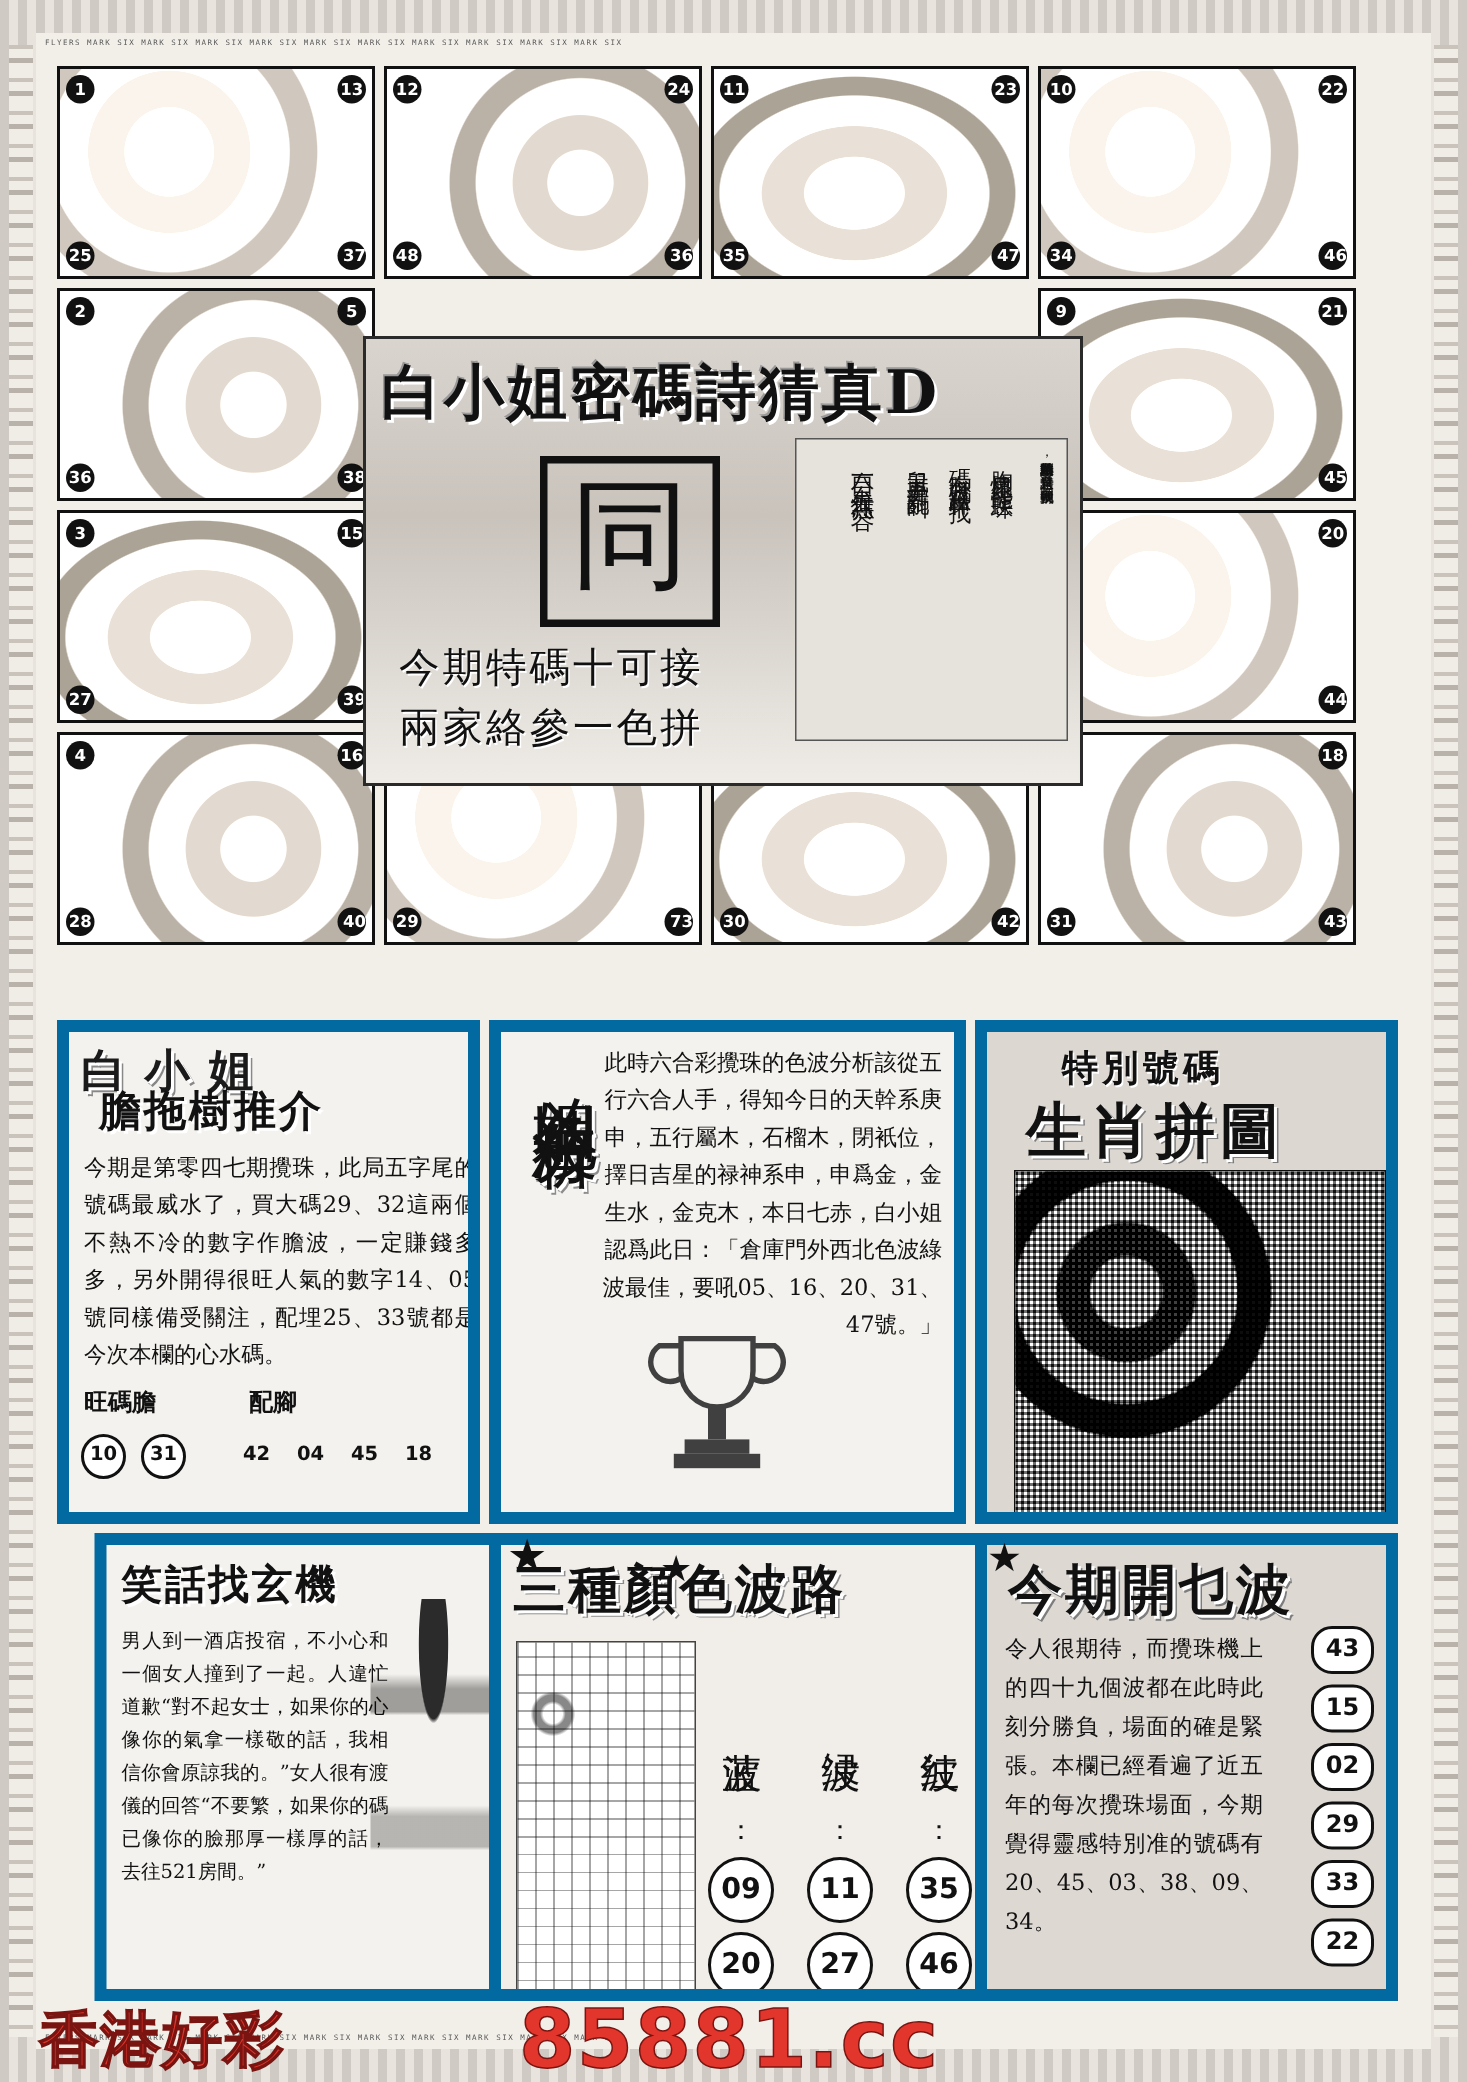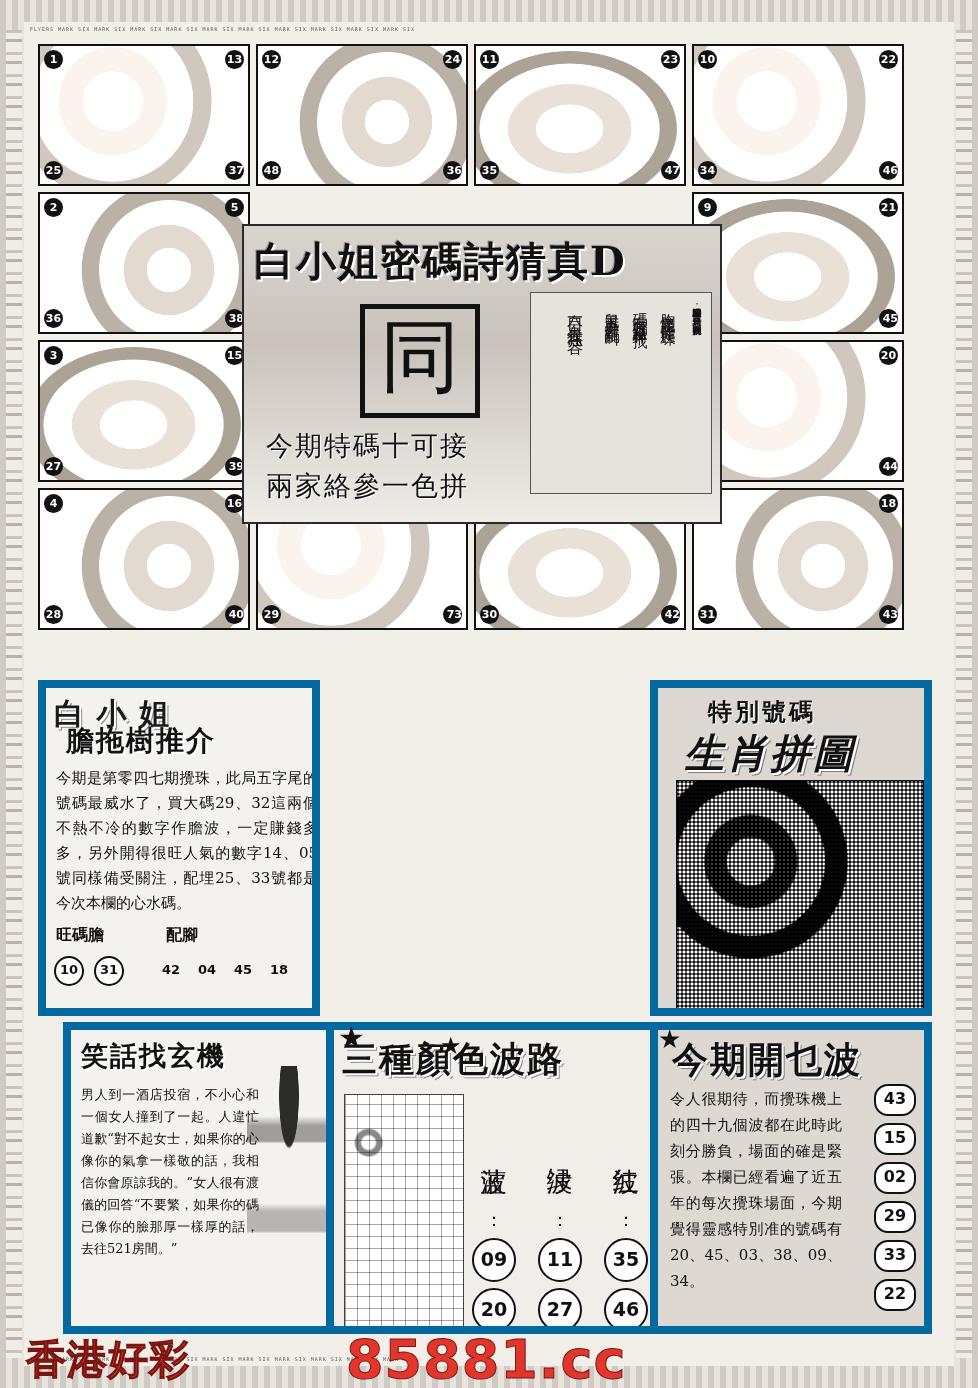--- a/index.html
+++ b/index.html
@@ -93,21 +93,21 @@
      writing-mode:vertical-rl;text-orientation:upright;font-size:44px;letter-spacing:4px;
      font-family:"DejaVu Serif","Liberation Serif",serif;color:#111;text-shadow:2px 2px 0 #fff,3px 3px 0 #8d8d8d;}
   .p2 .body{position:absolute;right:8px;top:8px;width:236px;font-size:15px;line-height:25px;color:#111;
      font-family:"DejaVu Serif","Liberation Serif",serif;text-align:right;}
   .trophy{position:absolute;left:84px;bottom:10px;width:120px;height:120px;opacity:.85;}
 
   
   .p3{left:612px;top:0;width:282px;height:336px;background:#dcd7d1;}
   .p3 .t1{position:absolute;left:50px;top:8px;font-size:24px;letter-spacing:3px;color:#111;text-shadow:1px 1px 0 #fff;}
   .p3 .t2{position:absolute;left:26px;top:38px;font-size:40px;letter-spacing:3px;color:#111;
-     text-shadow:2px 2px 0 #fff,3px 3px 0 #7d7d7d;font-style:italic;}
+     text-shadow:2px 2px 0 #fff,3px 3px 0 #7d7d7d;}
   .p3 .puzzle{position:absolute;left:18px;top:92px;width:246px;height:230px;border:1px solid #333;
      background:
        repeating-linear-gradient(0deg,rgba(0,0,0,.55) 0 2px,rgba(255,255,255,0) 2px 4px),
        repeating-linear-gradient(90deg,rgba(0,0,0,.55) 0 2px,rgba(255,255,255,0) 2px 4px),
        radial-gradient(circle at 30% 35%,#fff 0 10%,#555 11% 20%,#fff 21% 32%,#333 33% 42%,#fff 43% 100%),
        radial-gradient(circle at 70% 70%,#fff 0 12%,#444 13% 24%,#fff 25% 38%,#222 39% 48%,#fff 49% 100%);
      filter:contrast(150%);}
 
   
   .p4{left:0;top:342px;width:282px;height:312px;background:#f4f2ee;margin-left:25px;}
@@ -289,20 +289,32 @@
           <div class="ball">10</div>
           <div class="ball">31</div>
           <div style="width:14px"></div>
           <div class="ball flat">42</div>
           <div class="ball flat">04</div>
           <div class="ball flat">45</div>
           <div class="ball flat">18</div>
         </div>
       </div>
 
+      <div class="panel p2">
+        <div class="vtitle">凶姻色波分析</div>
+        <div class="body">此時六合彩攪珠的色波分析該從五行六合人手，得知今日的天幹系庚申，五行屬木，石榴木，閉衹位，擇日吉星的禄神系申，申爲金，金生水，金克木，本日七赤，白小姐認爲此日：「倉庫門外西北色波綠波最佳，要吼05、16、20、31、47號。」</div>
+        <svg class="trophy" viewBox="0 0 100 100">
+          <path d="M30 12 h40 v18 a20 20 0 0 1 -40 0 z" fill="none" stroke="#222" stroke-width="3"></path>
+          <path d="M30 16 h-12 a10 10 0 0 0 12 18" fill="none" stroke="#222" stroke-width="3"></path>
+          <path d="M70 16 h12 a10 10 0 0 1 -12 18" fill="none" stroke="#222" stroke-width="3"></path>
+          <rect x="45" y="50" width="10" height="18" fill="#222"></rect>
+          <rect x="32" y="68" width="36" height="8" fill="#222"></rect>
+          <rect x="26" y="76" width="48" height="8" fill="#222"></rect>
+        </svg>
+      </div>
 
       <div class="panel p3">
         <div class="t1 p-title-fancy">特別號碼</div>
         <div class="t2 p-title-fancy">生肖拼圖</div>
         <div class="puzzle"></div>
       </div>
 
       <div class="panel p4">
         <div class="hdr p-title-fancy">笑話找玄機</div>
         <div class="body">男人到一酒店投宿，不小心和一個女人撞到了一起。人違忙道歉“對不起女士，如果你的心像你的氣拿一樣敬的話，我相信你會原諒我的。”女人很有渡儀的回答“不要繁，如果你的碼已像你的臉那厚一樣厚的話，去往521房間。”</div>

